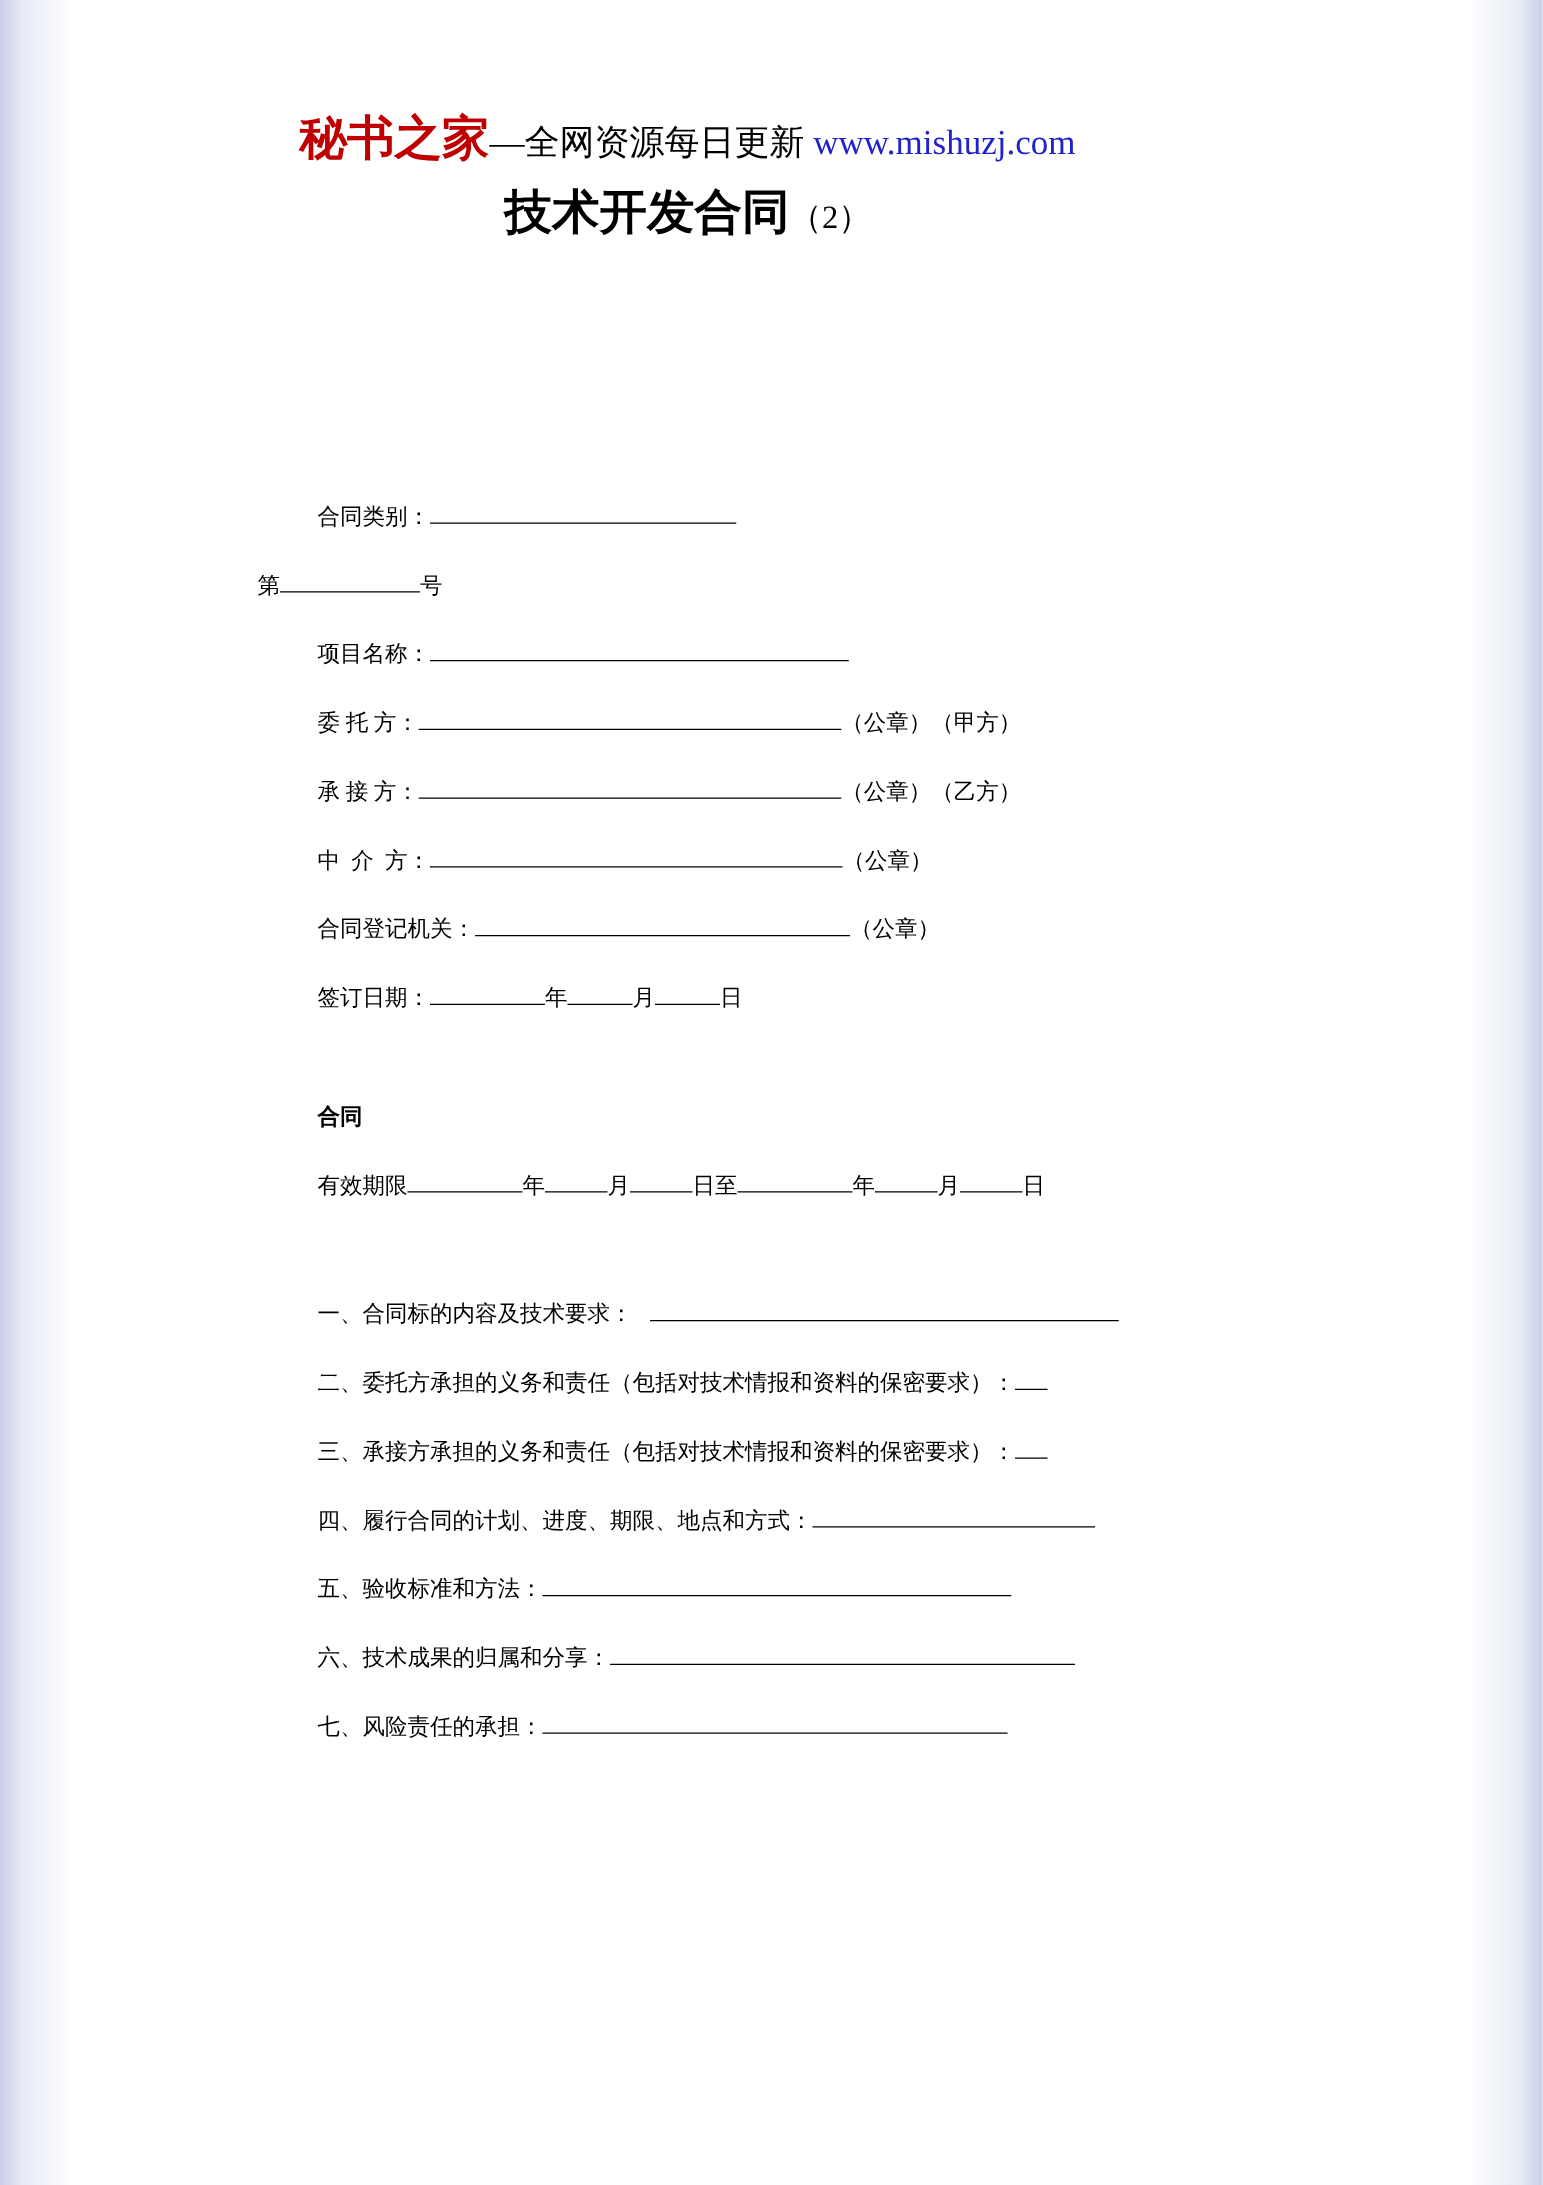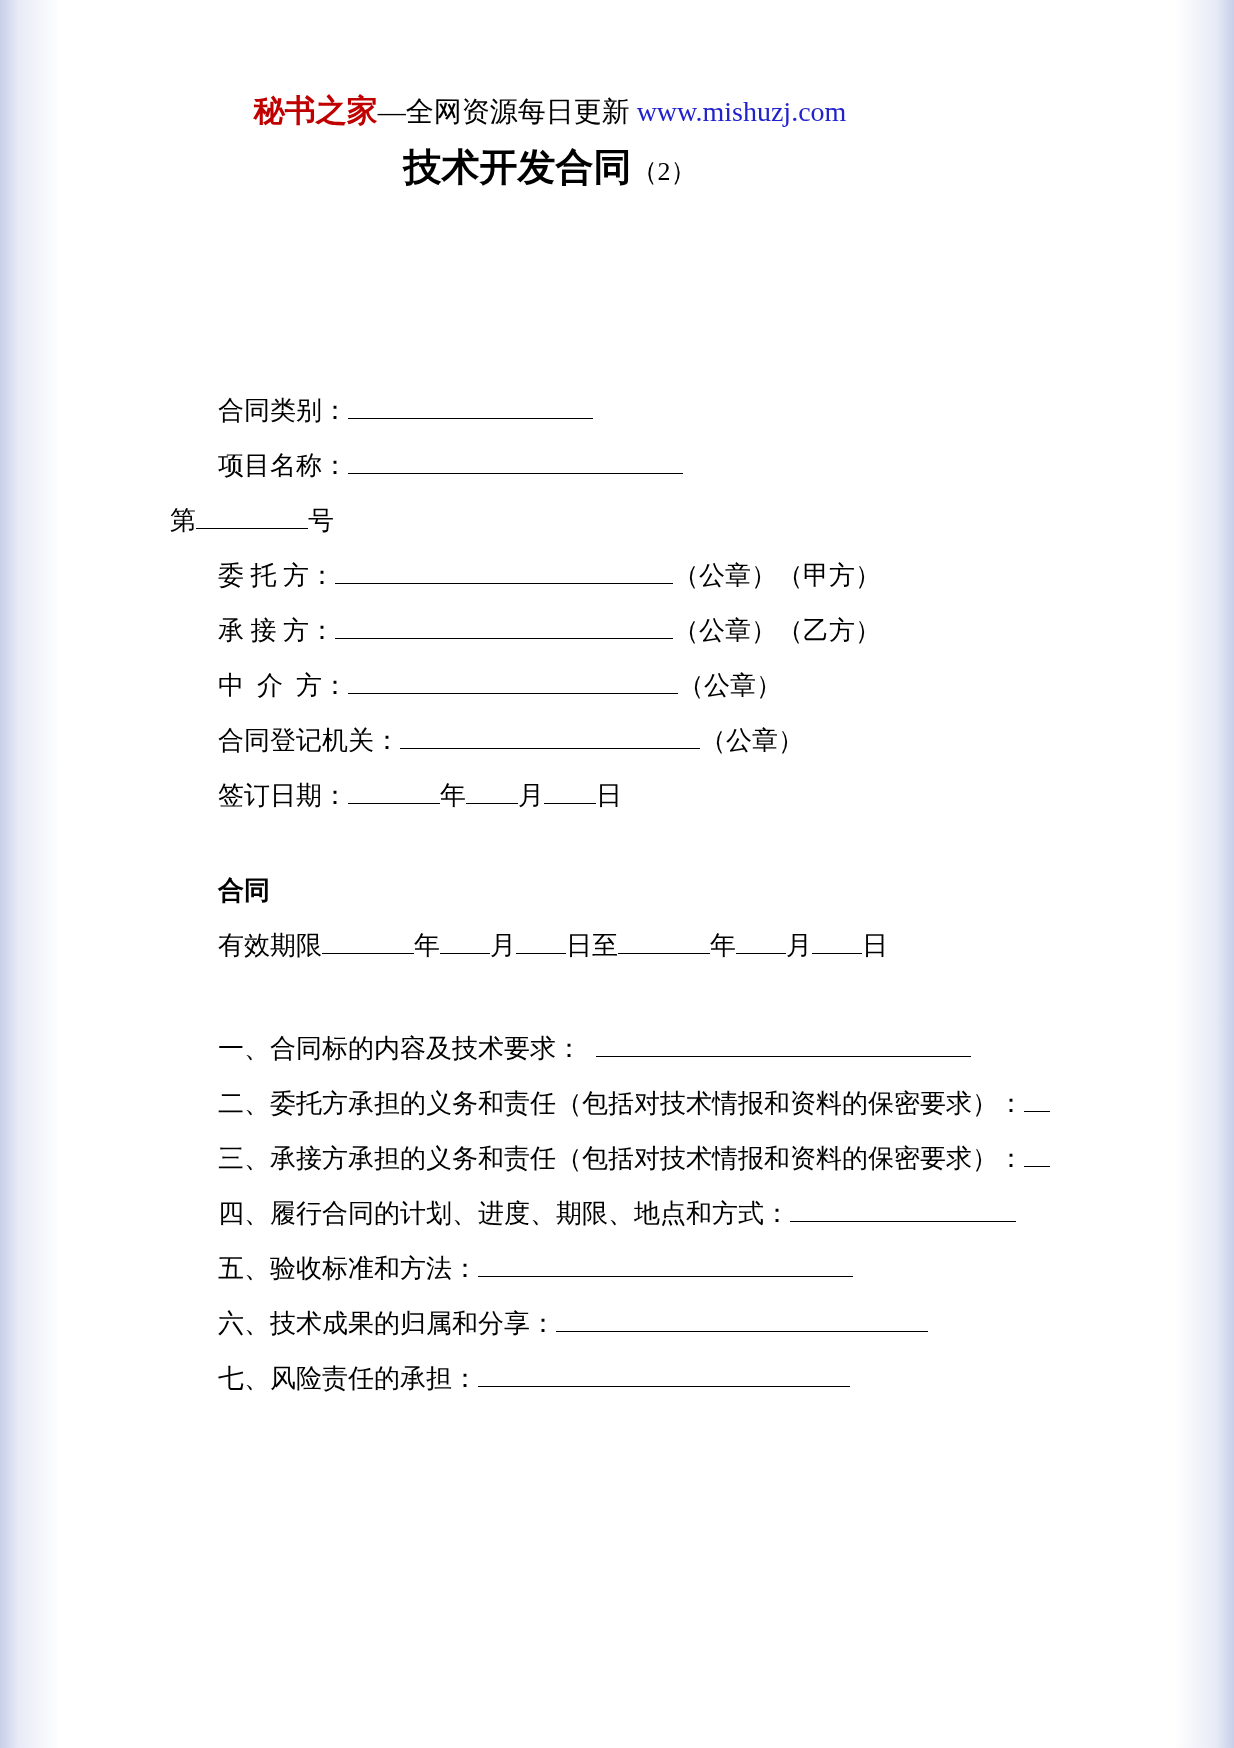--- a/index.html
+++ b/index.html
@@ -9,53 +9,53 @@
     background: linear-gradient(90deg,
       #c7cfe9 0px, #e7ebf6 18px, #ffffff 60px,
       #ffffff 1174px, #e7ebf6 1216px, #c7cfe9 1234px);
     font-family: "Liberation Serif", "DejaVu Serif", serif;
     color: #000;
     overflow: hidden;
   }
   .page { width: 1234px; height: 1748px; }
   .top-block { width: 1100px; text-align: center; padding-top: 90px; }
   .site-header { font-size: 28px; line-height: 42px; white-space: nowrap; }
-  .brand { color: #c00000; font-weight: bold; font-size: 31px; }
+  .brand { color: #c00000; font-weight: bold; font-size: 38px; }
   .tagline { color: #000000; font-weight: normal; font-size: 28px; white-space: pre; }
   .url { color: #2222cc; font-size: 28px; white-space: pre; text-align: center; }
   .doc-title { margin-top: 6px; line-height: 56px; white-space: nowrap; }
   .title-main {
     font-size: 38px; font-weight: bold;
     font-family: "Liberation Sans", "DejaVu Sans", sans-serif;
   }
   .title-suffix { font-size: 26px; font-family: "Liberation Serif", serif; }
 
-  .form-rows { padding-left: 218px; margin-top: 180px; font-size: 26px; }
+  .form-rows { padding-left: 218px; margin-top: 180px; font-size: 18px; margin-left: 36px; }
   .row { height: 55px; line-height: 55px; white-space: nowrap; }
   .row.no-indent { margin-left: -48px; }
   .row.gap-large { margin-top: 40px; font-weight: bold; }
   .row.gap-medium { margin-top: 48px; }
   .seg-text { white-space: pre; }
   .blank { display: inline-block; height: 0; border-bottom: 1px solid #000; }
   .spacer { display: inline-block; height: 0; }
 </style>
 </head>
 <body>
 
 <div class="page">
 
   <div class="top-block">
     <div class="site-header"><span class="brand">秘书之家</span><span class="tagline">—全网资源每日更新</span><span class="url"> www.mishuzj.com</span></div>
     <div class="doc-title"><span class="title-main">技术开发合同</span><span class="title-suffix">（2）</span></div>
   </div>
 
   <div class="form-rows">
       <div class="row"><span class="seg-text">合同类别：</span><span class="blank" style="width: 245px;"></span></div>
+      <div class="row no-indent"><span class="seg-text">第</span><span class="blank" style="width: 112px;"></span><span class="seg-text">号</span></div>
       <div class="row"><span class="seg-text">项目名称：</span><span class="blank" style="width: 335px;"></span></div>
-      <div class="row no-indent"><span class="seg-text">第</span><span class="blank" style="width: 112px;"></span><span class="seg-text">号</span></div>
       <div class="row"><span class="seg-text">委 托 方：</span><span class="blank" style="width: 338px;"></span><span class="seg-text">（公章）（甲方）</span></div>
       <div class="row"><span class="seg-text">承 接 方：</span><span class="blank" style="width: 338px;"></span><span class="seg-text">（公章）（乙方）</span></div>
       <div class="row"><span class="seg-text">中  介  方：</span><span class="blank" style="width: 330px;"></span><span class="seg-text">（公章）</span></div>
       <div class="row"><span class="seg-text">合同登记机关：</span><span class="blank" style="width: 300px;"></span><span class="seg-text">（公章）</span></div>
       <div class="row"><span class="seg-text">签订日期：</span><span class="blank" style="width: 92px;"></span><span class="seg-text">年</span><span class="blank" style="width: 52px;"></span><span class="seg-text">月</span><span class="blank" style="width: 52px;"></span><span class="seg-text">日</span></div>
       <div class="row gap-large"><span class="seg-text">合同</span></div>
       <div class="row"><span class="seg-text">有效期限</span><span class="blank" style="width: 92px;"></span><span class="seg-text">年</span><span class="blank" style="width: 50px;"></span><span class="seg-text">月</span><span class="blank" style="width: 50px;"></span><span class="seg-text">日至</span><span class="blank" style="width: 92px;"></span><span class="seg-text">年</span><span class="blank" style="width: 50px;"></span><span class="seg-text">月</span><span class="blank" style="width: 50px;"></span><span class="seg-text">日</span></div>
       <div class="row gap-medium"><span class="seg-text">一、合同标的内容及技术要求：</span><span class="spacer" style="width: 14px;"></span><span class="blank" style="width: 375px;"></span></div>
       <div class="row"><span class="seg-text">二、委托方承担的义务和责任（包括对技术情报和资料的保密要求）：</span><span class="blank" style="width: 26px;"></span></div>
       <div class="row"><span class="seg-text">三、承接方承担的义务和责任（包括对技术情报和资料的保密要求）：</span><span class="blank" style="width: 26px;"></span></div>

